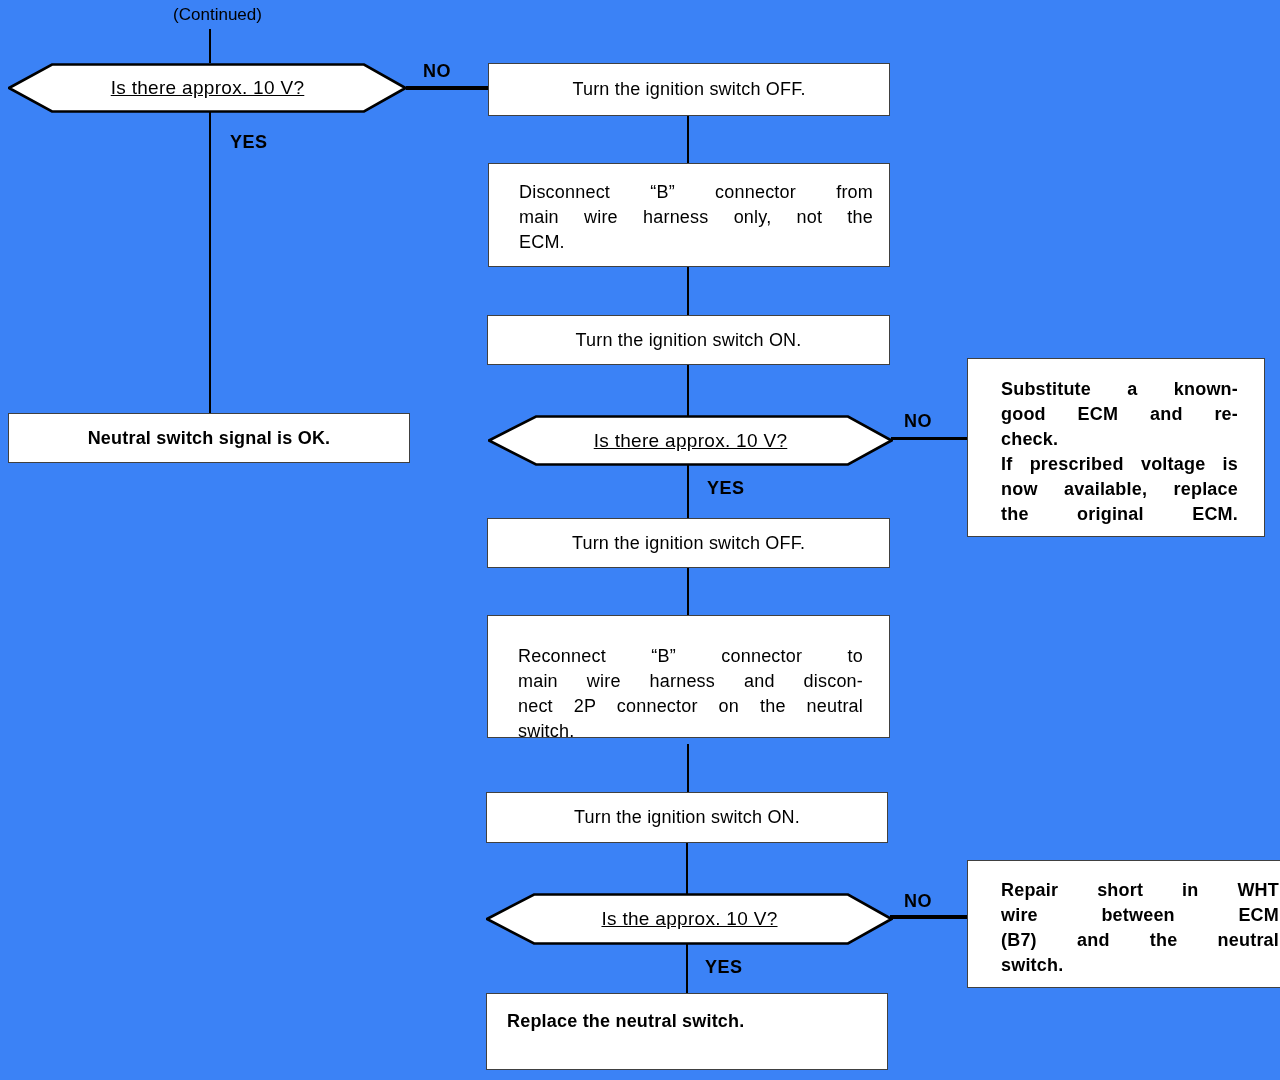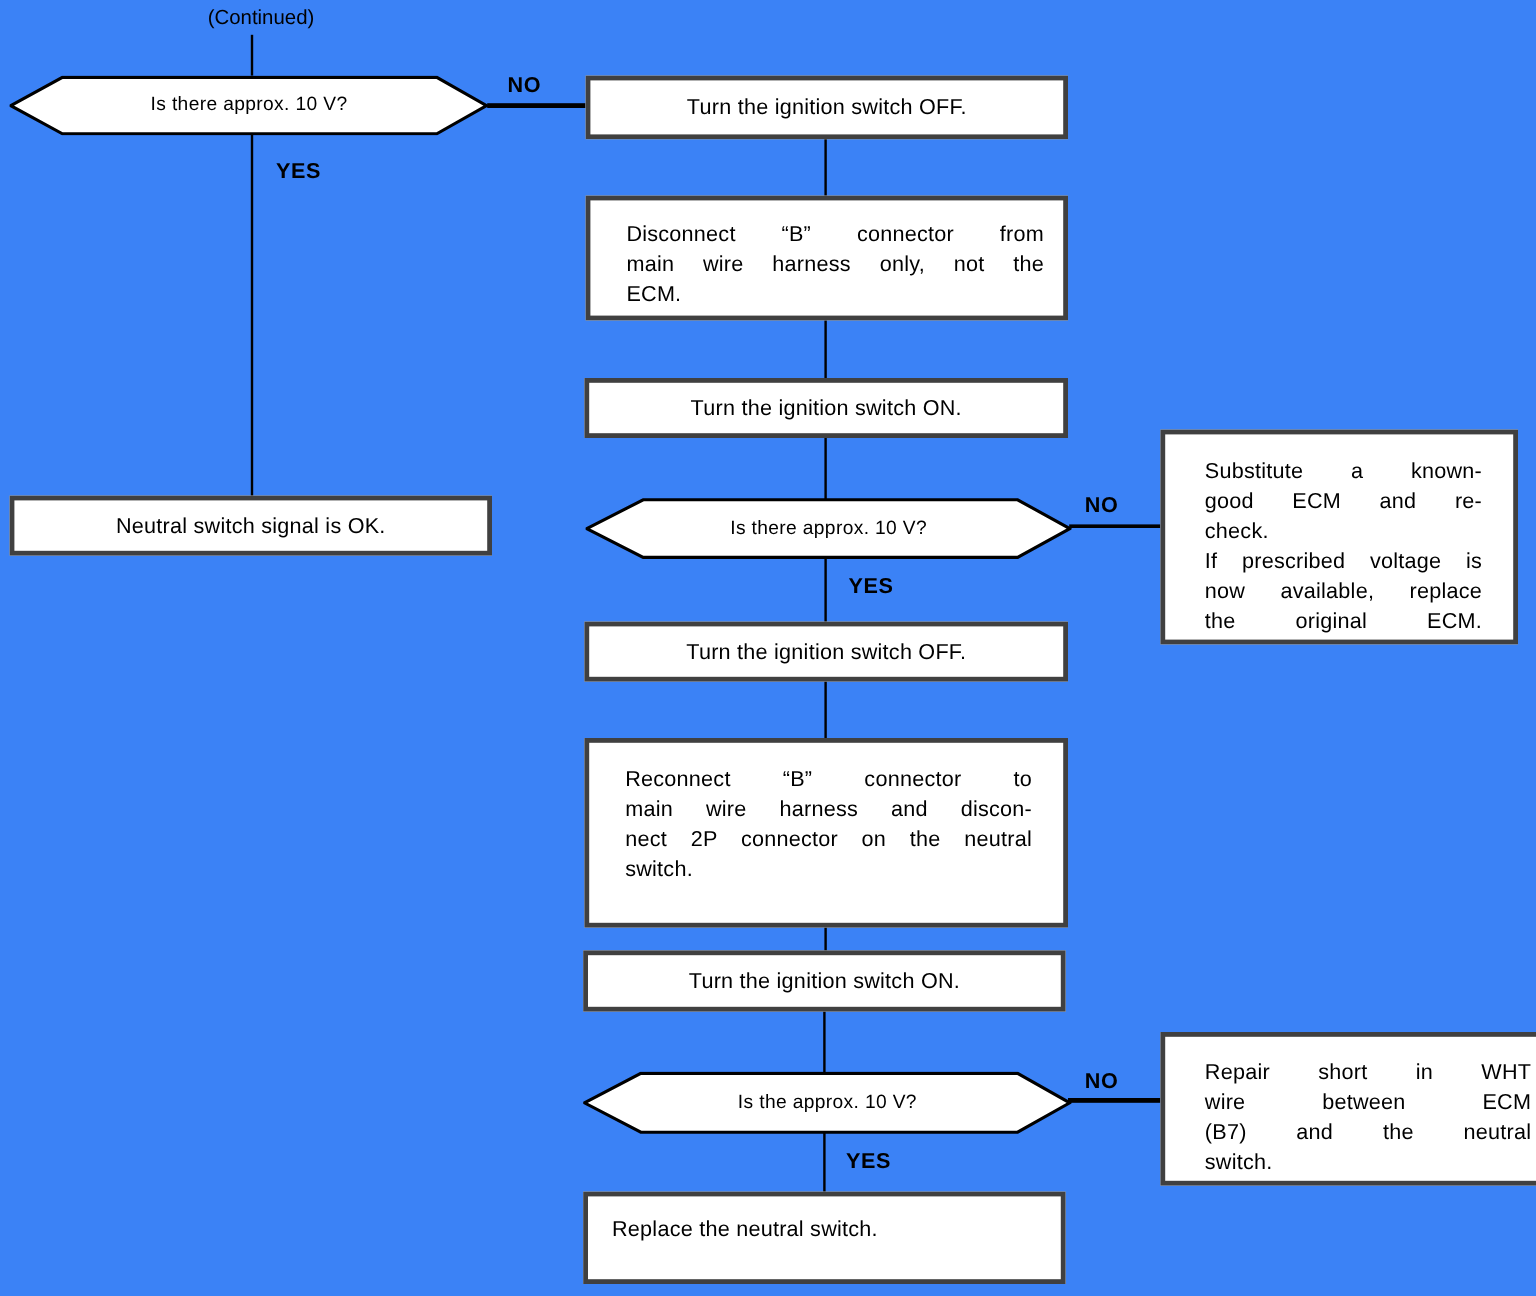--- a/index.html
+++ b/index.html
@@ -7,44 +7,44 @@
     position:relative;
     width:1280px;height:1080px;
     background:#3b82f6;
     font-family:"Liberation Sans","DejaVu Sans",sans-serif;
     color:#000;
     overflow:hidden;
   }
   .line{position:absolute;background:#000;}
   .box{
     position:absolute;
-    border:4px solid #404040;
+    border:1px solid #404040;
     background:#fff;
     box-sizing:border-box;
     font-size:18px;
   }
   .box.center{
     display:flex;align-items:center;justify-content:center;
     text-align:center;
     letter-spacing:0.2px;
   }
   .box.multiline{
     white-space:pre-line;
     text-align:justify;
     text-align-last:justify;
     line-height:25px;
     letter-spacing:0.2px;
   }
-  .bold{font-weight:normal;}
+  .bold{font-weight:bold;}
   .hex{position:absolute;}
   .hex svg{position:absolute;left:0;top:0;width:100%;height:100%;}
   .hex-label{
     position:absolute;left:0;top:0;right:0;bottom:0;
     display:flex;align-items:center;justify-content:center;
-    font-size:16px;letter-spacing:0.3px;
+    font-size:19px;letter-spacing:0.3px;text-decoration:underline;
   }
   .small-label{
     position:absolute;
     font-weight:bold;font-size:18px;letter-spacing:0.5px;
   }
   .continued{
     position:absolute;left:160px;top:5px;width:115px;
     font-size:17px;text-align:center;
   }
 </style>
@@ -107,21 +107,21 @@
 good ECM and re-
 check.
 If prescribed voltage is
 now available, replace
 the original ECM.</div>
 
   <div class="box center" style="left:487px;top:518px;width:403px;height:50px">
     <span>Turn the ignition switch OFF.</span>
   </div>
 
-  <div class="box multiline" style="left:487px;top:615px;width:403px;height:158px;padding:18px 26px 0 30px">Reconnect “B” connector to
+  <div class="box multiline" style="left:487px;top:615px;width:403px;height:123px;padding:28px 26px 0 30px">Reconnect “B” connector to
 main wire harness and discon-
 nect 2P connector on the neutral
 switch.</div>
 
   <div class="box center" style="left:486px;top:792px;width:402px;height:51px">
     <span>Turn the ignition switch ON.</span>
   </div>
 
   <div class="hex" style="left:486px;top:893px;width:407px;height:52px">
     <svg viewBox="0 0 407 52" preserveAspectRatio="none">

